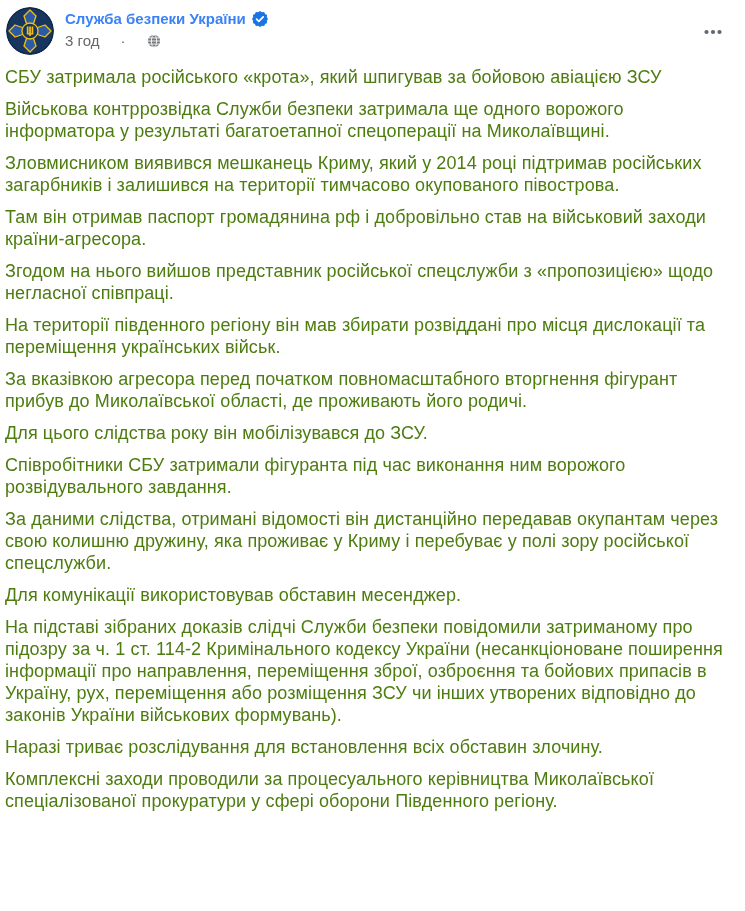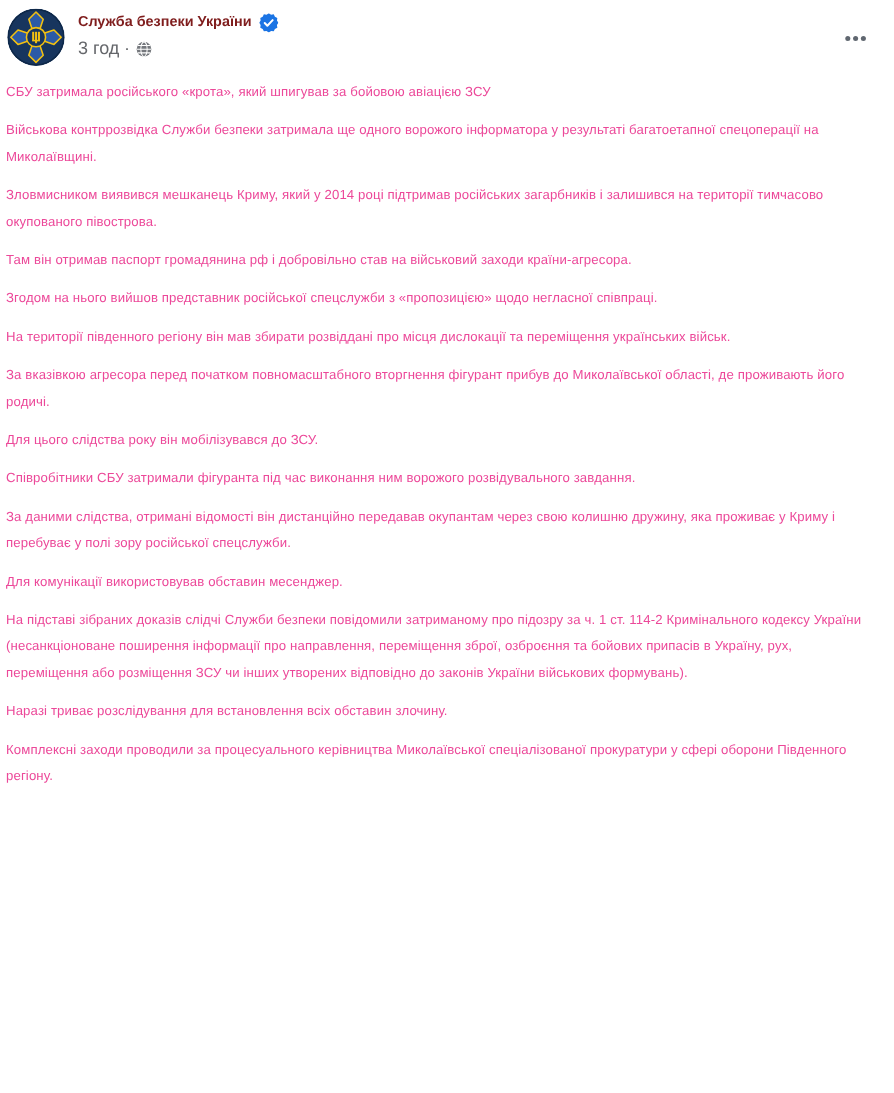--- a/index.html
+++ b/index.html
@@ -14,41 +14,41 @@
   
   .post-header {
     display:flex; align-items:flex-start;
     padding:7px 18px 4px 6px; position:relative;
   }
   .avatar-wrap { width:48px; height:48px; flex:0 0 48px; border-radius:50%; overflow:hidden; cursor:pointer; }
   .avatar-wrap svg { display:block; }
   .header-info { margin-left:11px; padding-top:1px; }
   .name-row { display:flex; align-items:center; gap:6px; }
   .page-name {
-    font-size:12px; font-weight:700; color:#7f1d1d; line-height:21px;
+    font-size:15px; font-weight:700; color:#3b82f6; line-height:21px;
     cursor:pointer; text-decoration:none;
   }
   .verified { width:16px; height:16px; display:inline-block; }
   .meta-row {
-    display:flex; align-items:center; gap:4px;
+    display:flex; align-items:center; gap:21px;
     margin-top:3px; color:#65676B; font-size:15px; line-height:18px;
   }
   .meta-link { cursor:pointer; }
   .globe { width:14px; height:14px; display:inline-block; margin-left:1px; }
   .more-btn {
     position:absolute; right:16px; top:16px;
     width:32px; height:32px; border:none; background:transparent;
     border-radius:50%; cursor:pointer; display:flex; align-items:center; justify-content:center;
   }
 
   
   .post-body { padding:7px 20px 0 5px; }
   .post-body p {
     margin:0 0 10px 0;
-    font-size:11px; line-height:22px; color:#ec4899;
+    font-size:18px; line-height:22px; color:#4d7c0f;
     letter-spacing:0.1px;
   }
 </style>
 </head>
 <body>
 
 <div class="post-card">
 
   <div class="post-header">
 

